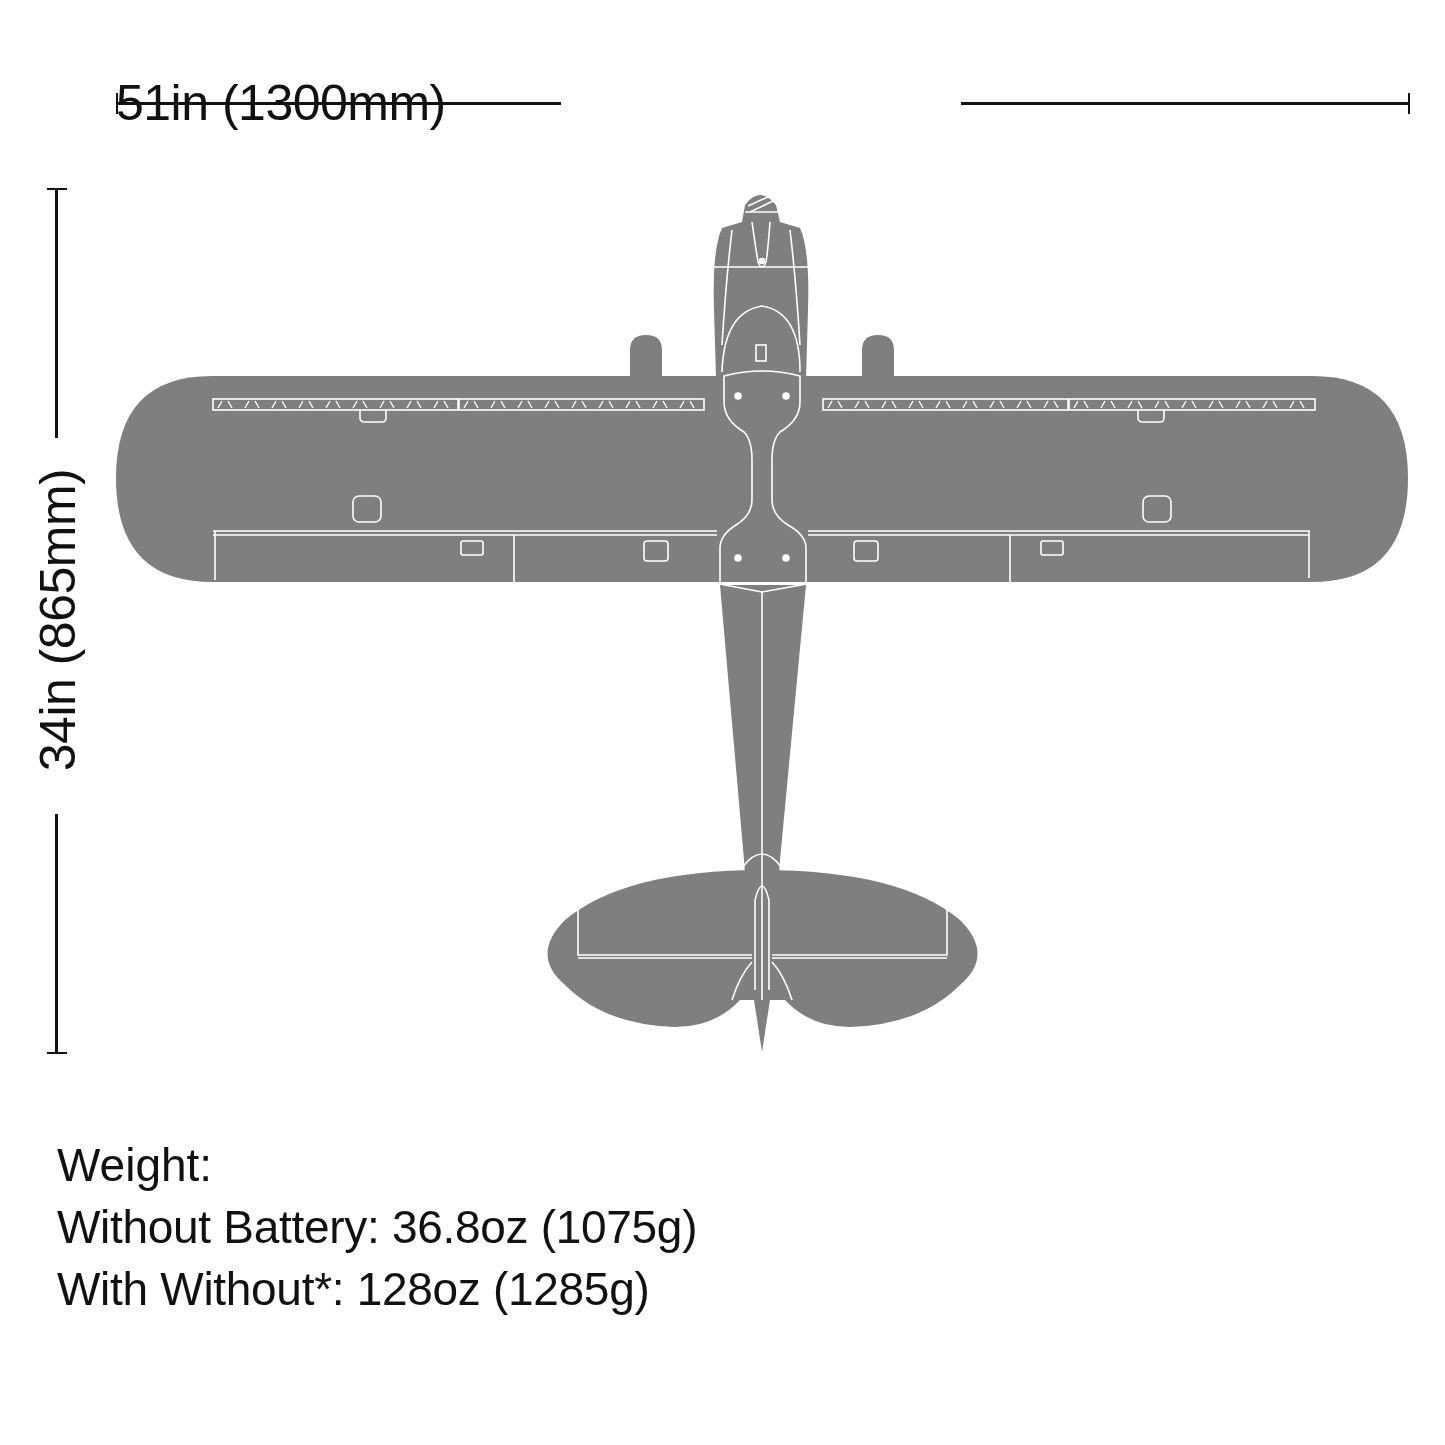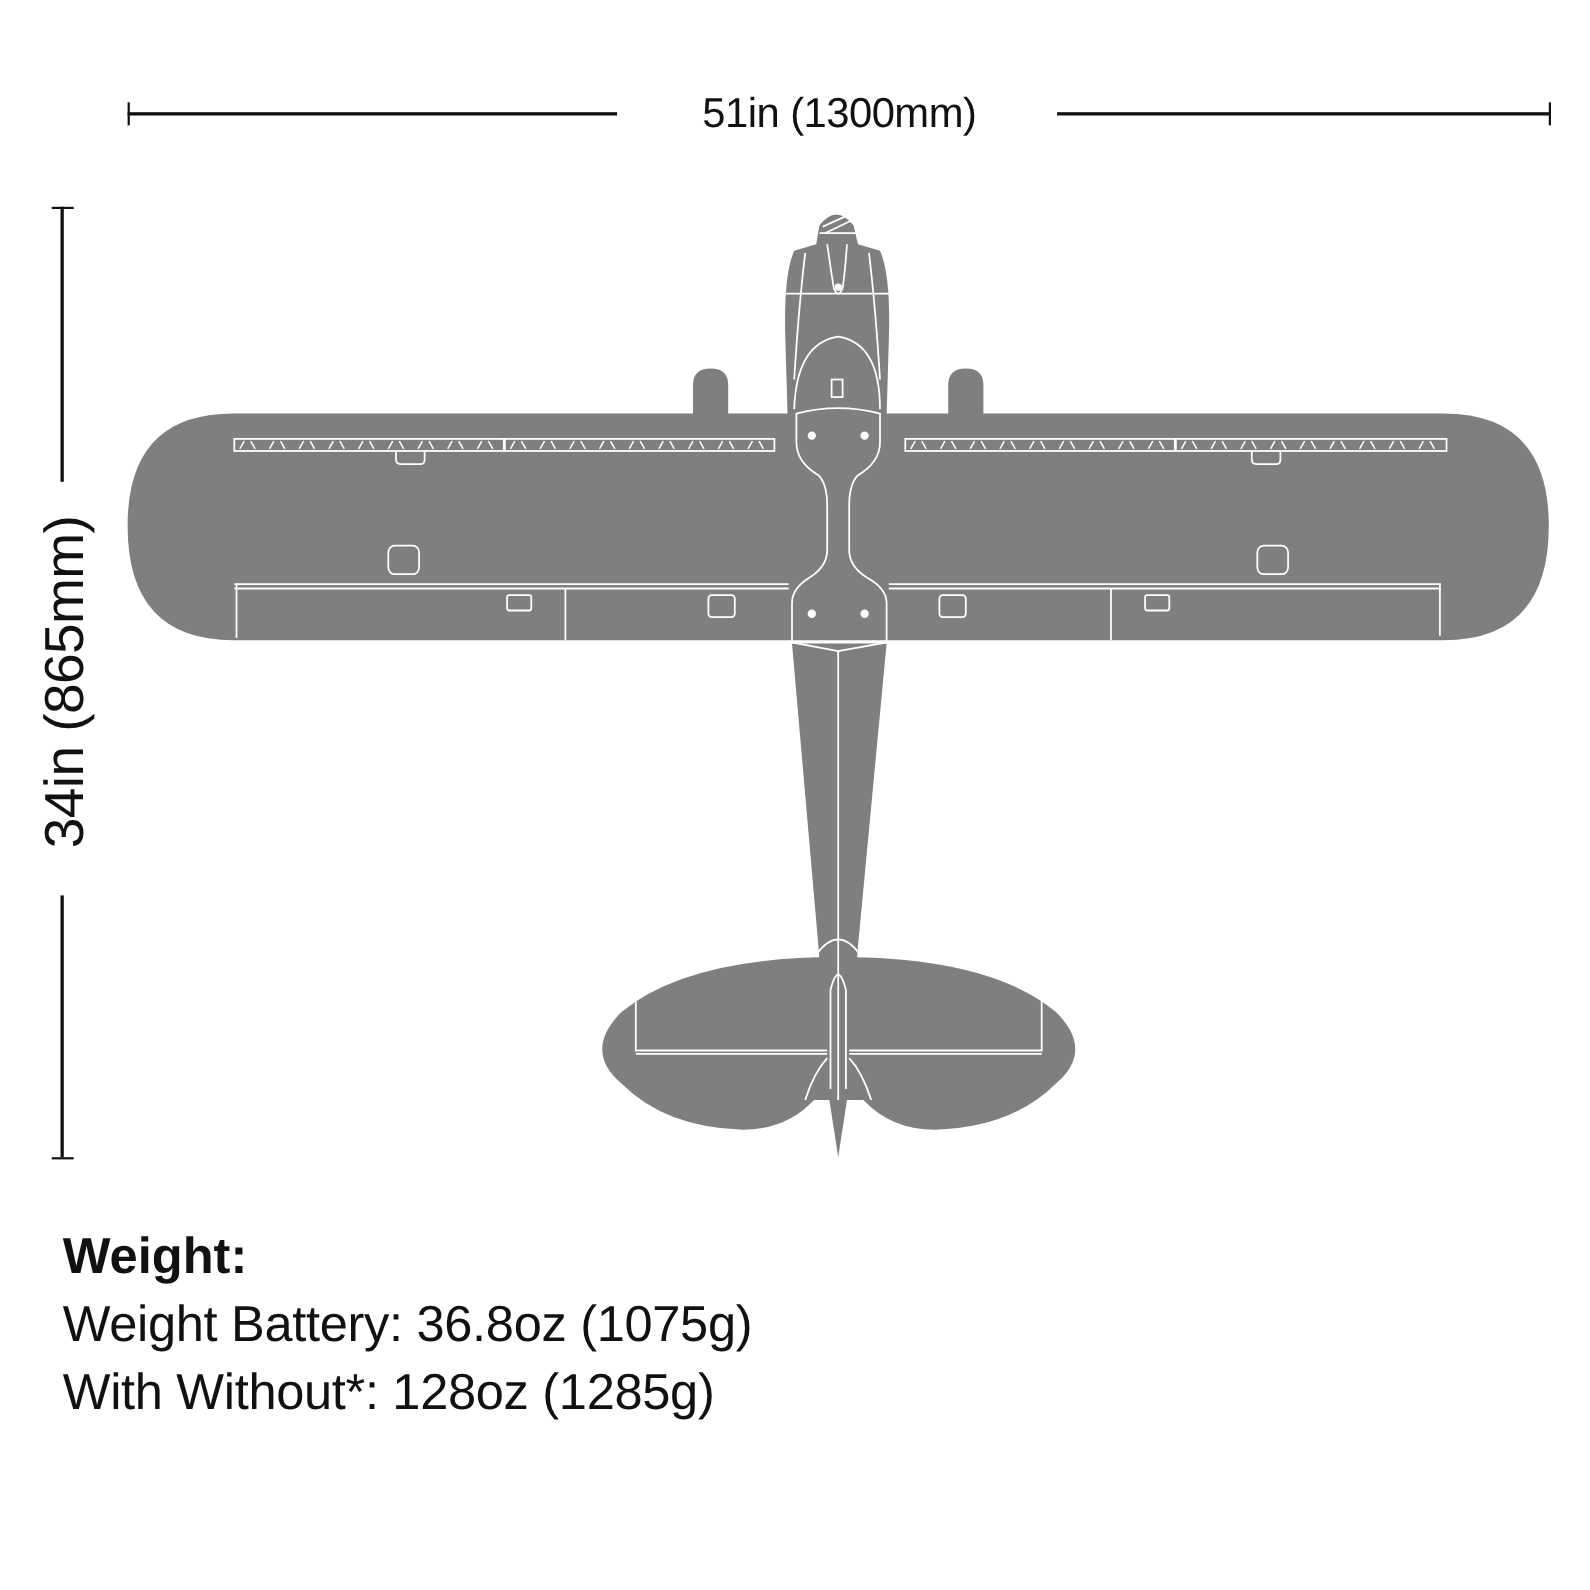--- a/index.html
+++ b/index.html
@@ -1,30 +1,30 @@
 <!DOCTYPE html>
 <html><head>
   <meta charset="utf-8">
   <style>
     html, body { margin: 0; padding: 0; background: #ffffff; }
     body { width: 1445px; height: 1445px; position: relative; overflow: hidden;
            font-family: "Liberation Sans", "DejaVu Sans", sans-serif; color: #111; }
     .dim-h { position: absolute; left: 116px; top: 70px; width: 1294px; height: 66px; }
     .dim-h .line { position: absolute; top: 32px; height: 3px; background: #111; }
     .dim-h .cap { position: absolute; top: 23px; width: 2px; height: 21px; background: #111; }
-    .dim-h .label { position: absolute; left: 0; right: 0; top: 0; text-align: center;
-                    font-size: 38px; line-height: 66px; letter-spacing: -0.5px; }
+    .dim-h .label { position: absolute; left: 0; right: 0; top: 0; 
+                    font-size: 50px; line-height: 66px; letter-spacing: -0.5px; }
     .dim-v { position: absolute; left: 30px; top: 186px; width: 56px; height: 868px; }
     .dim-v .line { position: absolute; left: 25px; width: 3px; background: #111; }
     .dim-v .cap { position: absolute; left: 17px; width: 20px; height: 2px; background: #111; }
     .dim-v .label { position: absolute; left: 28px; top: 434px; transform: translate(-50%, -50%) rotate(-90deg);
                     white-space: nowrap; font-size: 50px; line-height: 56px; letter-spacing: -0.5px; }
     .plane { position: absolute; left: 0; top: 0; width: 1445px; height: 1445px; }
     .specs { position: absolute; left: 57px; top: 1110px; }
-    .specs .title { font-size: 46px; font-weight: bold; line-height: 62px; }
+    .specs .title { font-size: 46px; font-weight: normal; line-height: 62px; margin-top: 24px; }
     .specs .row { font-size: 46px; line-height: 62px; letter-spacing: -0.3px; }
     .specs .note { font-size: 38px; line-height: 68px; letter-spacing: -0.3px; }
   </style>
 </head>
 <body>
 
 <div class="dim-h">
   <div class="cap" style="left:0"></div>
   <div class="line" style="left:0; width:445px;"></div>
   <div class="label">51in (1300mm)</div>
@@ -105,15 +105,15 @@
       <path d="M218 408 L222 401 M228 401 L232 408 M245 408 L249 401 M255 401 L259 408 M272 408 L276 401 M282 401 L286 408 M299 408 L303 401 M309 401 L313 408 M326 408 L330 401 M336 401 L340 408 M353 408 L357 401 M363 401 L367 408 M380 408 L384 401 M390 401 L394 408 M407 408 L411 401 M417 401 L421 408 M434 408 L438 401 M444 401 L448 408" stroke="#fff" stroke-width="1.4"></path>
       <path d="M464 408 L468 401 M474 401 L478 408 M491 408 L495 401 M501 401 L505 408 M518 408 L522 401 M528 401 L532 408 M545 408 L549 401 M555 401 L559 408 M572 408 L576 401 M582 401 L586 408 M599 408 L603 401 M609 401 L613 408 M626 408 L630 401 M636 401 L640 408 M653 408 L657 401 M663 401 L667 408 M680 408 L684 401 M690 401 L694 408" stroke="#fff" stroke-width="1.4"></path>
       <path d="M828 408 L832 401 M838 401 L842 408 M855 408 L859 401 M865 401 L869 408 M882 408 L886 401 M892 401 L896 408 M909 408 L913 401 M919 401 L923 408 M936 408 L940 401 M946 401 L950 408 M963 408 L967 401 M973 401 L977 408 M990 408 L994 401 M1000 401 L1004 408 M1017 408 L1021 401 M1027 401 L1031 408 M1044 408 L1048 401 M1054 401 L1058 408" stroke="#fff" stroke-width="1.4"></path>
       <path d="M1074 408 L1078 401 M1084 401 L1088 408 M1101 408 L1105 401 M1111 401 L1115 408 M1128 408 L1132 401 M1138 401 L1142 408 M1155 408 L1159 401 M1165 401 L1169 408 M1182 408 L1186 401 M1192 401 L1196 408 M1209 408 L1213 401 M1219 401 L1223 408 M1236 408 L1240 401 M1246 401 L1250 408 M1263 408 L1267 401 M1273 401 L1277 408 M1290 408 L1294 401 M1300 401 L1304 408" stroke="#fff" stroke-width="1.4"></path>
     </g>
   </g>
 </svg>
 
 <div class="specs">
   <div class="title">Weight:</div>
-  <div class="row">Weight Battery: 36.8oz (1075g)</div>
+  <div class="row">Without Battery: 36.8oz (1075g)</div>
   <div class="row">With Without*: 128oz (1285g)</div>
 </div>
 
 </body></html>

